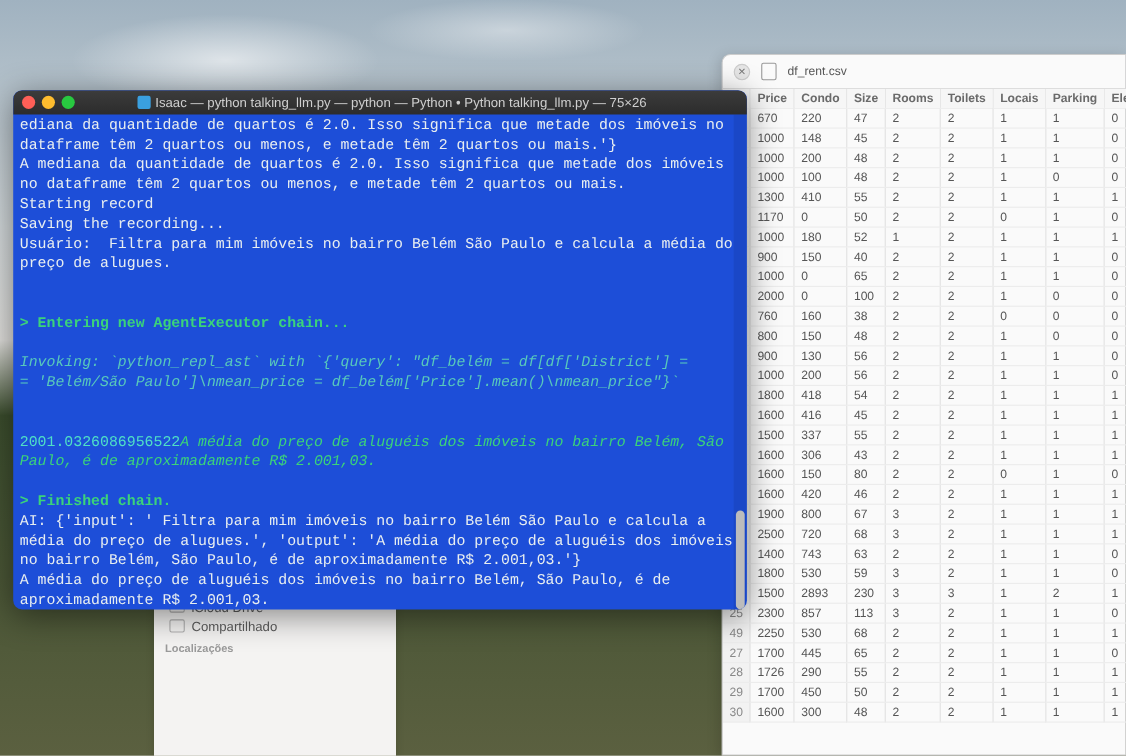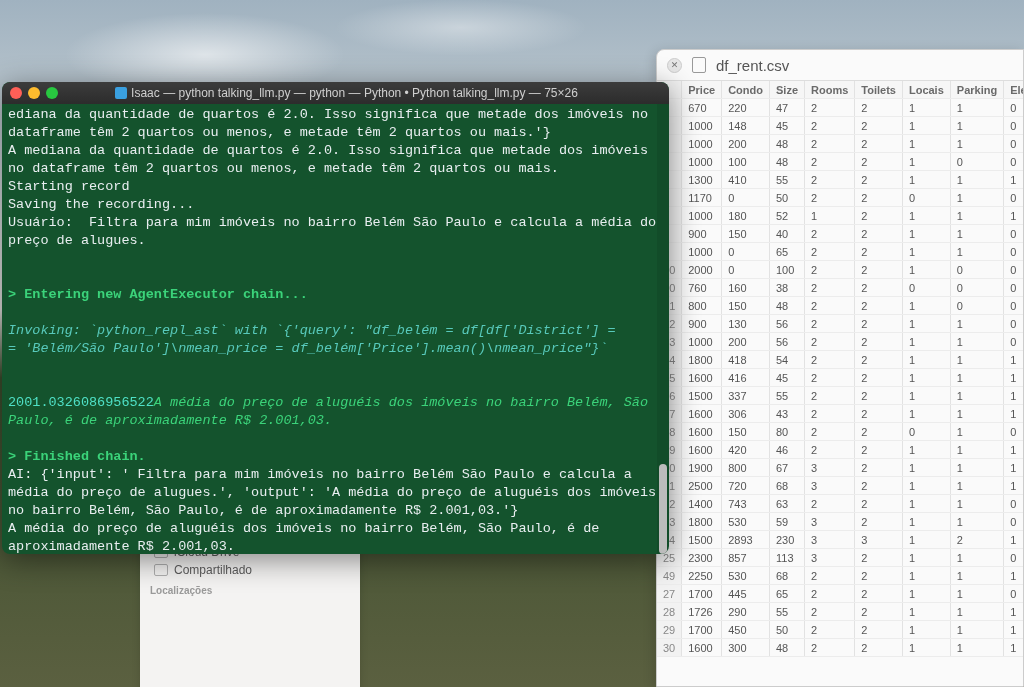--- a/index.html
+++ b/index.html
@@ -24,21 +24,21 @@
     position:absolute;
     left:140px;top:500px;width:200px;height:220px;
     background:#f4f3f2;
     border-radius:4px;
     padding:6px 10px;
     color:#6e6e6e;
     font-size:12px;
     box-shadow:0 0 8px rgba(0,0,0,.15);
   }
   .finder .section{margin:6px 0 2px;font-size:10px;color:#9a9a9a;font-weight:600;}
-  .finder .item{display:flex;align-items:center;gap:6px;padding:2px 4px;color:#5c5c5c;}
+  .finder .item{display:flex;gap:6px;padding:2px 4px;color:#5c5c5c;}
   .finder .item::before{
     content:"";display:inline-block;width:12px;height:10px;
     border:1px solid #b0b0b0;border-radius:2px;
   }
 
   
   .csv-window{
     position:absolute;
     left:656px;top:49px;right:0;bottom:0;
     background:#fafafa;
@@ -54,38 +54,38 @@
   }
   .close-circle{
     width:13px;height:13px;border-radius:50%;
     background:#e6e6e6;border:1px solid #ccc;
     display:flex;align-items:center;justify-content:center;
     font-size:9px;color:#777;
   }
   .csv-titlebar .icon-doc{
     width:12px;height:14px;border:1px solid #999;border-radius:2px;position:relative;
   }
-  .csv-title{color:#555;font-size:15px;}
+  .csv-title{color:#555;font-size:11px;}
   .csv-body{flex:1;overflow:auto;}
   table{border-collapse:collapse;width:100%;font-size:11px;color:#555;}
   th,td{
     border-right:1px solid #e2e2e2;
     border-bottom:1px solid #ececec;
     padding:3px 6px 2px;
     text-align:left;
     white-space:nowrap;
   }
   th{background:#f6f6f6;font-weight:700;color:#6a6a6a;position:sticky;top:0;}
   td:first-child,th:first-child{background:#f2f2f2;color:#888;text-align:right;width:24px;}
 
   
   .term-window{
     position:absolute;
-    left:2px;top:82px;width:667px;height:472px;
-    background:#14532d;
+    left:12px;top:82px;width:667px;height:472px;
+    background:#1d4ed8;
     border-radius:8px;
     box-shadow:0 6px 30px rgba(0,0,0,.45);
     display:flex;flex-direction:column;
     overflow:hidden;
   }
   .term-titlebar{
     background:linear-gradient(#3c3c3c,#2c2c2c);
     height:22px;display:flex;align-items:center;
     padding:0 8px;gap:6px;
     border-top-left-radius:8px;border-top-right-radius:8px;

